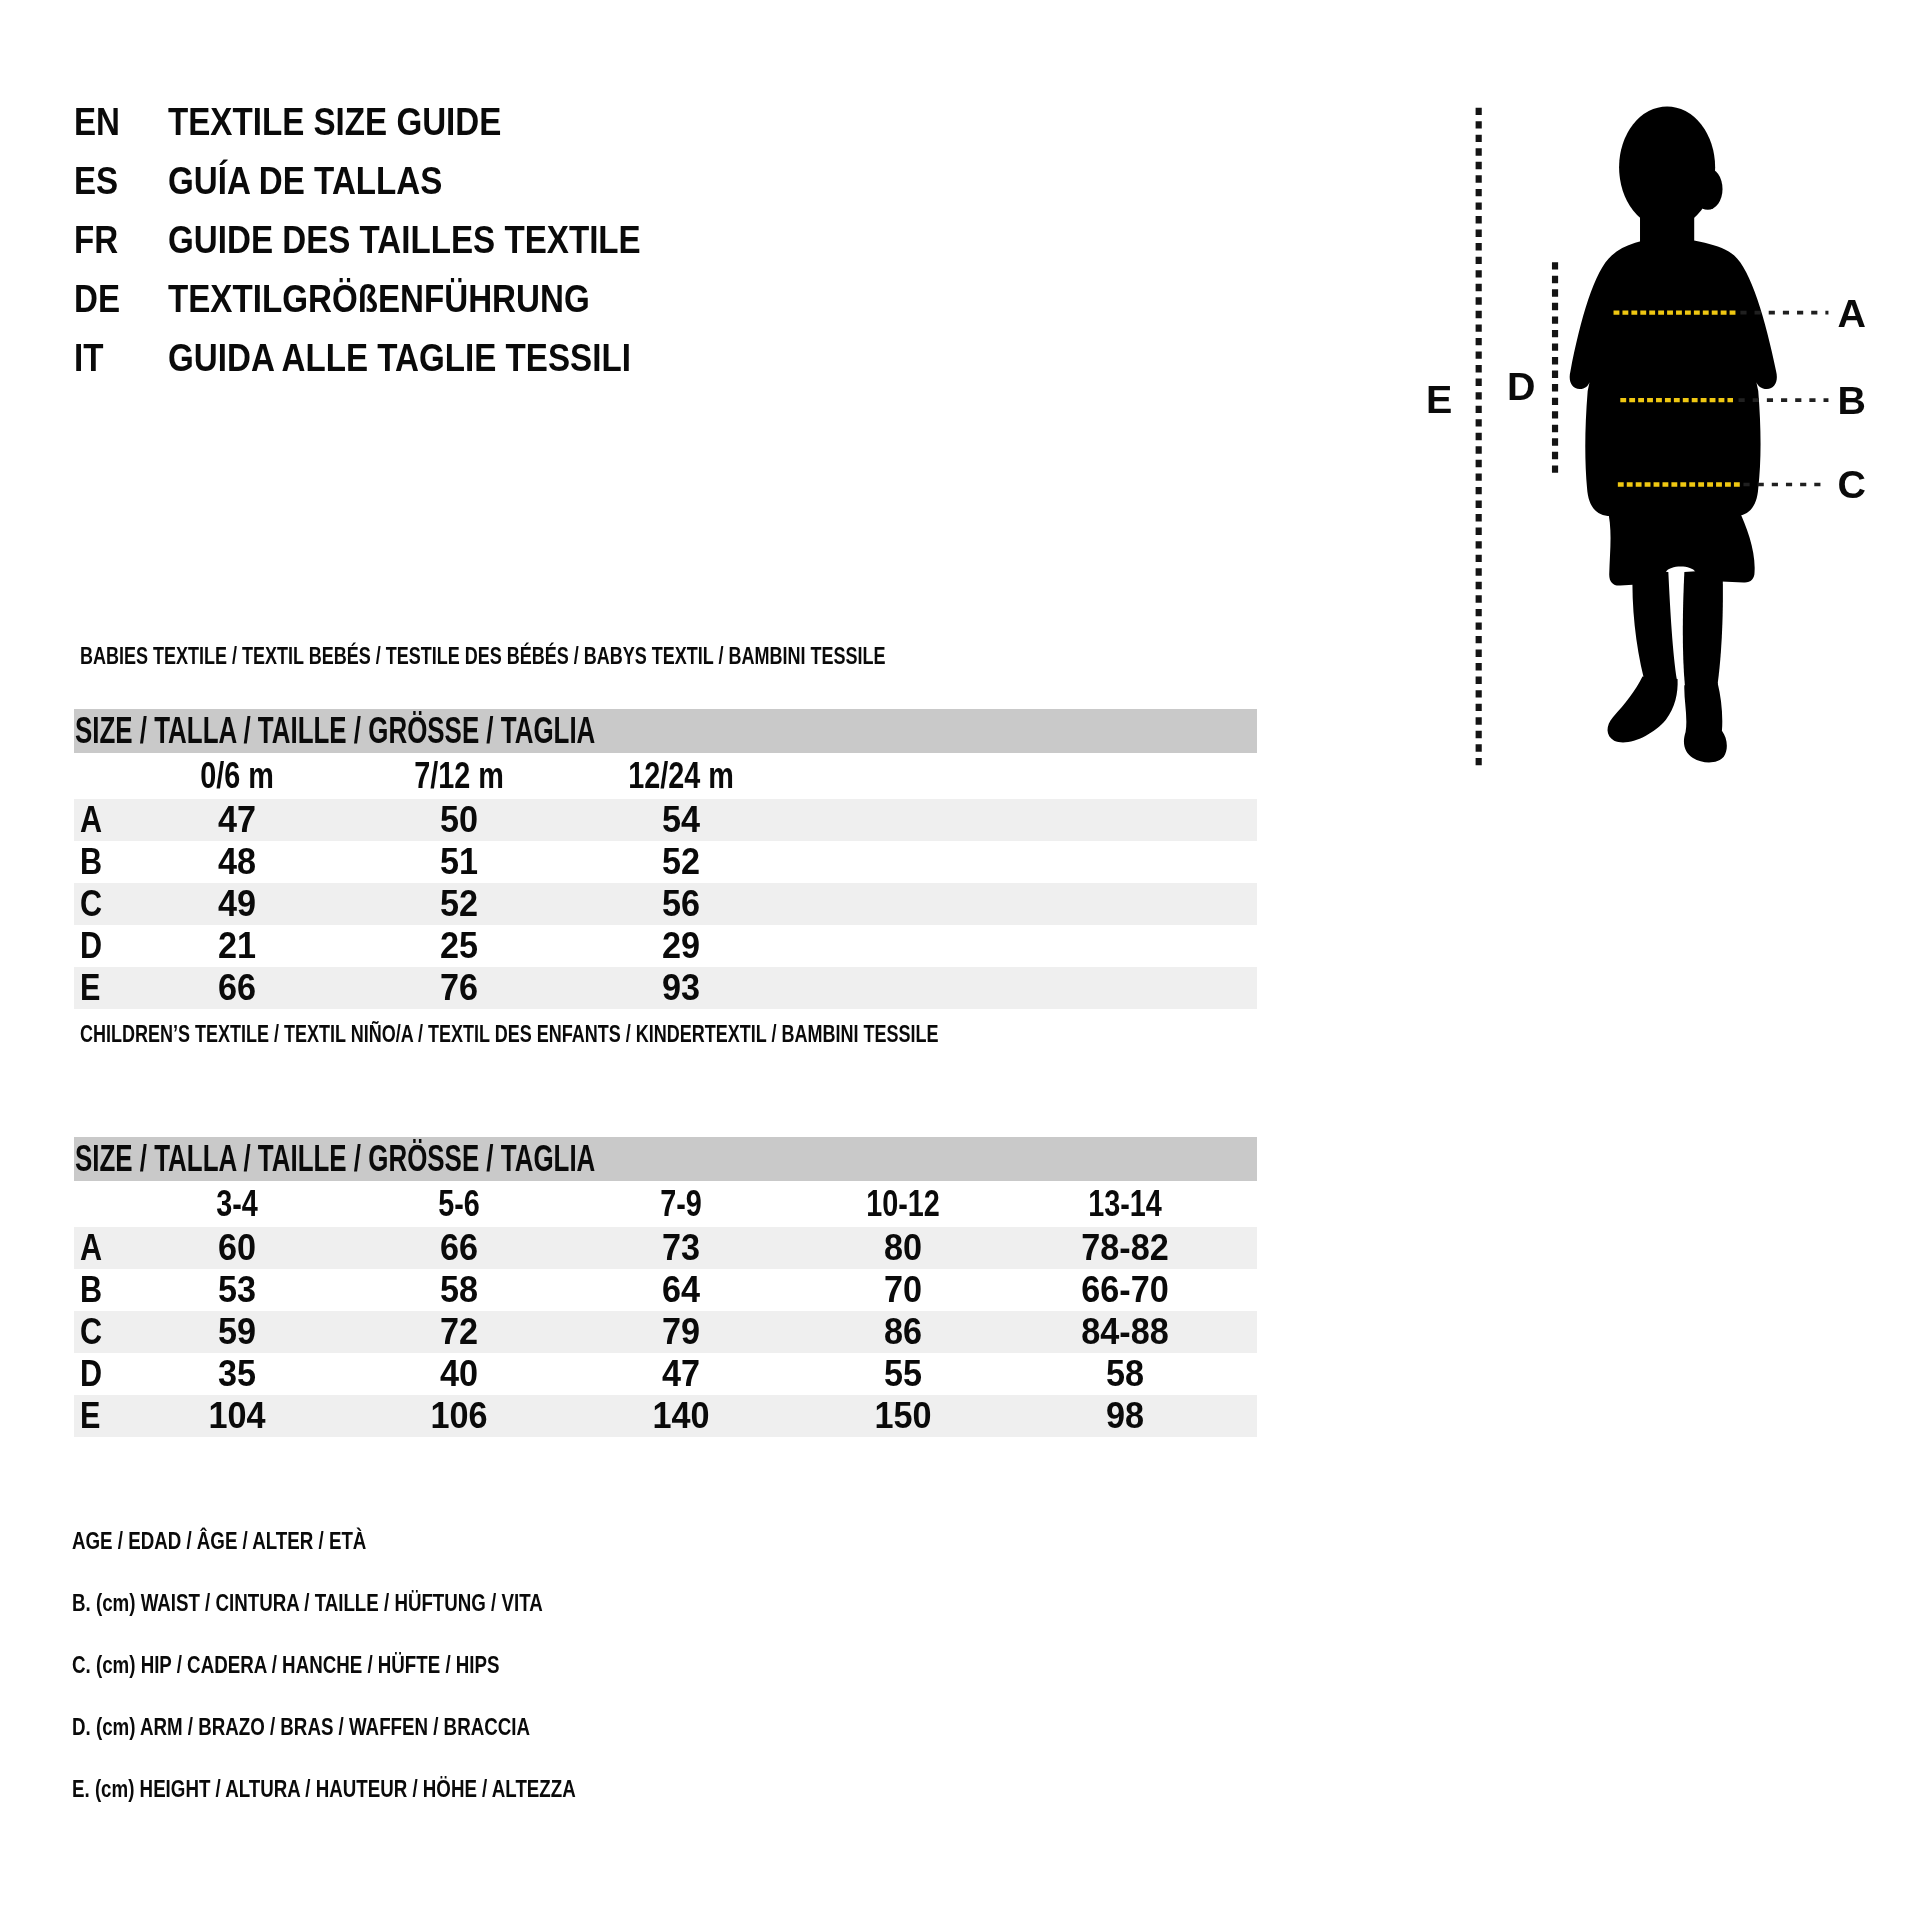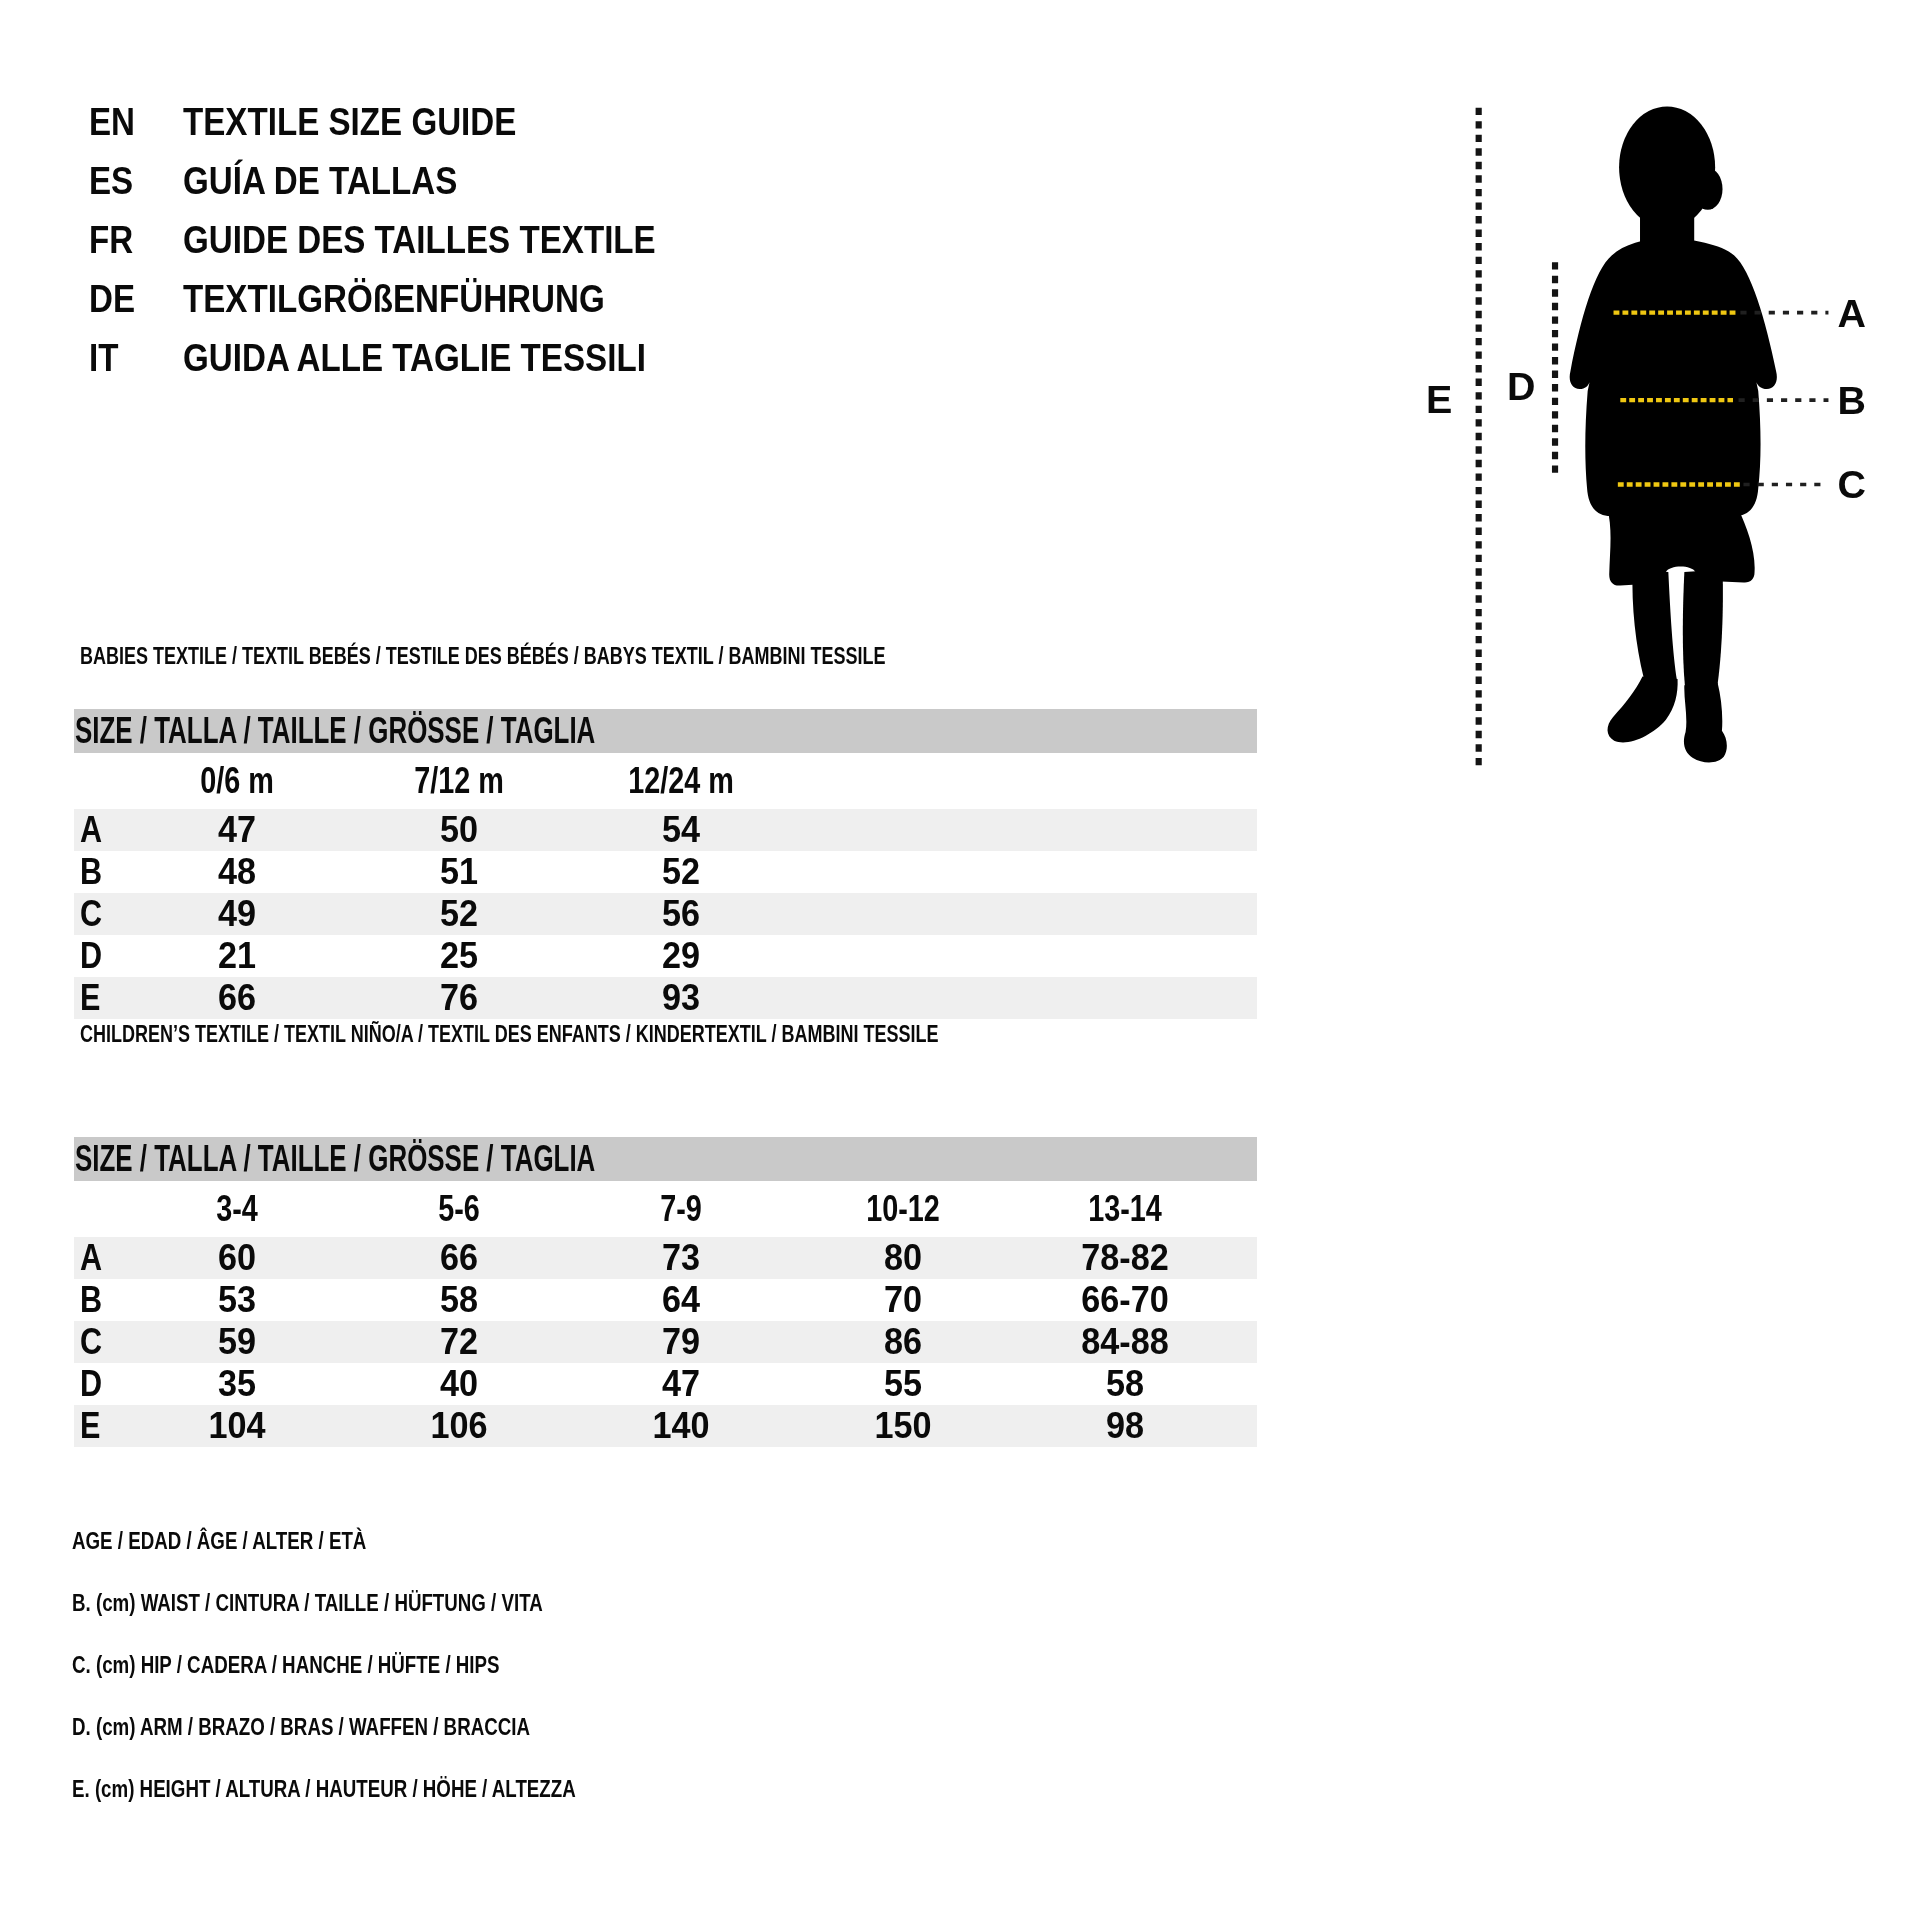--- a/index.html
+++ b/index.html
@@ -10,40 +10,40 @@
   
   .sx{display:inline-block;white-space:nowrap;transform-origin:0 50%;}
   .sx72{transform:scaleX(.72);}
   .sx75{transform:scaleX(.75);}
   .sx78{transform:scaleX(.78);}
   .sx85{transform:scaleX(.85);}
   .sxc80{display:inline-block;white-space:nowrap;transform:scaleX(.80);transform-origin:50% 50%;}
   .sxc95{display:inline-block;white-space:nowrap;transform:scaleX(.95);transform-origin:50% 50%;}
 
   
-  .lang-block{position:absolute;left:89px;top:92px;font-size:39px;}
+  .lang-block{position:absolute;left:74px;top:92px;font-size:39px;}
   .lang-row{display:flex;align-items:center;height:59px;}
   .lang-code{width:94px;flex:0 0 94px;}
   .lang-label{flex:0 0 auto;}
 
   
   .figure{position:absolute;left:1423px;top:83px;width:503px;height:702px;}
   .vdots{stroke:#141414;stroke-width:10;stroke-dasharray:12 10;fill:none;}
   .ydash{stroke-width:7;stroke-dasharray:9.5 5;fill:none;}
   .kdash{stroke-width:6;stroke-dasharray:10 13;fill:none;}
   .figlbl{font:700 64px "Liberation Sans","DejaVu Sans",sans-serif;fill:#0a0a0a;}
 
   
   .section-title{position:absolute;left:80px;font-size:24px;line-height:36px;white-space:nowrap;}
 
   
   .sztable{position:absolute;left:74px;width:1183px;}
   .size-bar{height:44px;background:#c9c9c9;display:flex;align-items:center;padding-left:1px;box-sizing:border-box;font-size:36px;}
   .trow{display:flex;height:42px;}
-  .trow.head{height:56px;background:#ffffff;}
+  .trow.head{height:46px;background:#ffffff;}
   .trow.odd{background:#efefef;}
   .trow.even{background:#ffffff;}
   .cell{flex:0 0 222px;display:flex;align-items:center;justify-content:center;font-size:36px;}
   .cell.lbl{flex:0 0 52px;justify-content:flex-start;padding-left:6.2px;box-sizing:border-box;}
 
   
   .legend{position:absolute;left:72px;top:1510px;font-size:24px;}
   .legend-row{height:62px;display:flex;align-items:center;}
 </style>
 </head>

